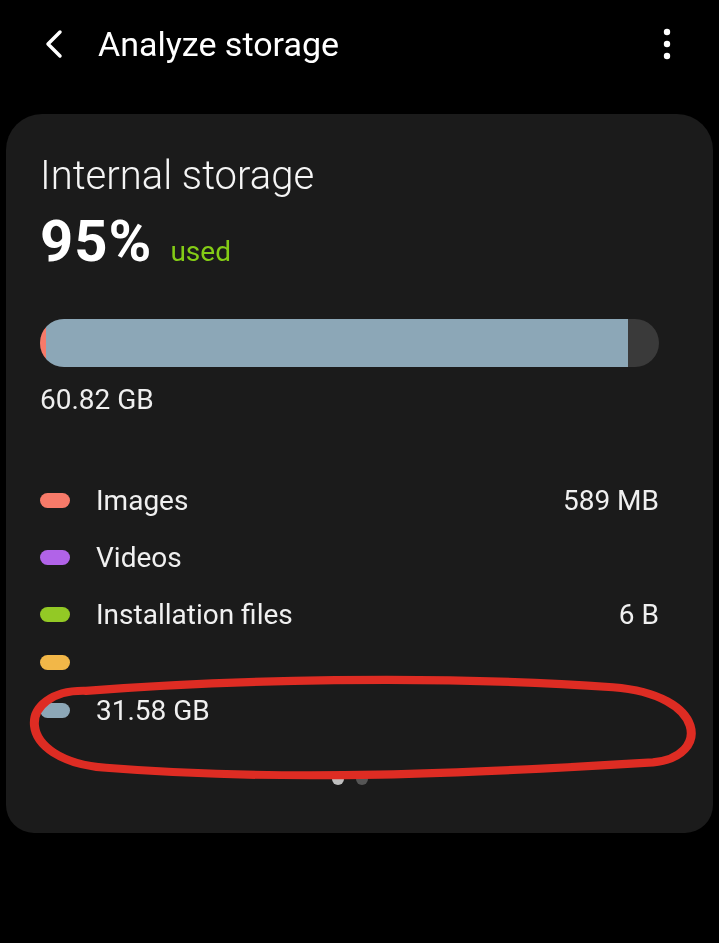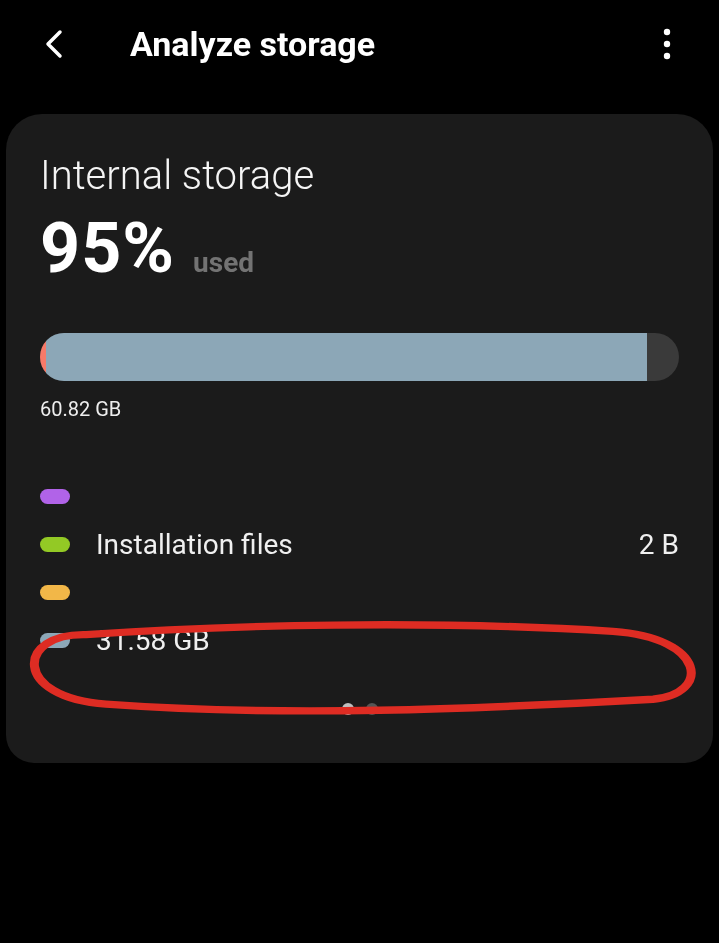--- a/index.html
+++ b/index.html
@@ -20,82 +20,81 @@
     width: 28px;
     height: 28px;
     display: flex;
     align-items: center;
     justify-content: center;
     margin-right: 30px;
     cursor: pointer;
   }
   .header-title {
     font-size: 34px;
-    font-weight: 700;
+    font-weight: 400;
     color: #fff;
     flex: 1;
-    margin-left: 32px;
   }
   .more-icon {
     width: 28px;
     height: 36px;
     display: flex;
     align-items: center;
     justify-content: center;
     cursor: pointer;
     margin-right: 10px;
   }
   .card {
     background: #1b1b1b;
     border-radius: 36px 36px 28px 28px;
     margin: 26px 6px 0 6px;
-    padding: 38px 34px 48px 34px;
+    padding: 38px 54px 48px 34px;
     position: relative;
   }
   .storage-title {
     font-size: 40px;
     font-weight: 300;
     color: #f5f5f5;
     margin-bottom: 8px;
   }
   .percent-row {
     display: flex;
     align-items: baseline;
     margin-bottom: 44px;
   }
   .percent-val {
-    font-size: 70px;
+    font-size: 58px;
     font-weight: 700;
     color: #fff;
     margin-right: 18px;
     letter-spacing: 1px;
   }
   .percent-label {
     font-size: 28px;
-    font-weight: 700;
-    color: #737373;
+    font-weight: 400;
+    color: #84cc16;
   }
   .progress-track {
     position: relative;
     width: 100%;
     height: 48px;
     background: #3a3a3a;
     border-radius: 24px;
     overflow: hidden;
     margin-bottom: 16px;
   }
   .seg {
     position: absolute;
     top: 0;
     height: 100%;
   }
   .sizes-row {
     display: flex;
     justify-content: space-between;
-    font-size: 20px;
+    font-size: 28px;
     color: #eee;
     margin-bottom: 56px;
   }
   .cat-list {}
   .cat-row {
     display: flex;
     align-items: center;
     padding: 12px 0;
   }
   .chip {
@@ -161,26 +160,32 @@
       <div class="seg" style="background: rgb(247, 122, 105); left: 0%; width: 1%;"></div>
       <div class="seg" style="background: rgb(140, 167, 183); left: 1%; width: 94%;"></div>
     </div>
 
   <div class="sizes-row">
     <span>60.82 GB</span>
   </div>
 
   <div class="cat-list" id="cat-list">
       <div class="cat-row">
+        <div class="chip" style="background: rgb(247, 122, 105);"></div>
+        <div class="cat-label">Images</div>
+        <div class="cat-size">589 MB</div>
+      </div>
+      <div class="cat-row">
         <div class="chip" style="background: rgb(177, 99, 232);"></div>
+        <div class="cat-label">Videos</div>
       </div>
       <div class="cat-row">
         <div class="chip" style="background: rgb(147, 201, 37);"></div>
         <div class="cat-label">Installation files</div>
-        <div class="cat-size">2 B</div>
+        <div class="cat-size">6 B</div>
       </div>
       <div class="cat-row">
         <div class="chip" style="background: rgb(242, 183, 72);"></div>
       </div>
       <div class="cat-row">
         <div class="chip" style="background: rgb(140, 167, 183);"></div>
         <div class="cat-size">31.58 GB</div>
       </div>
     </div>
 

